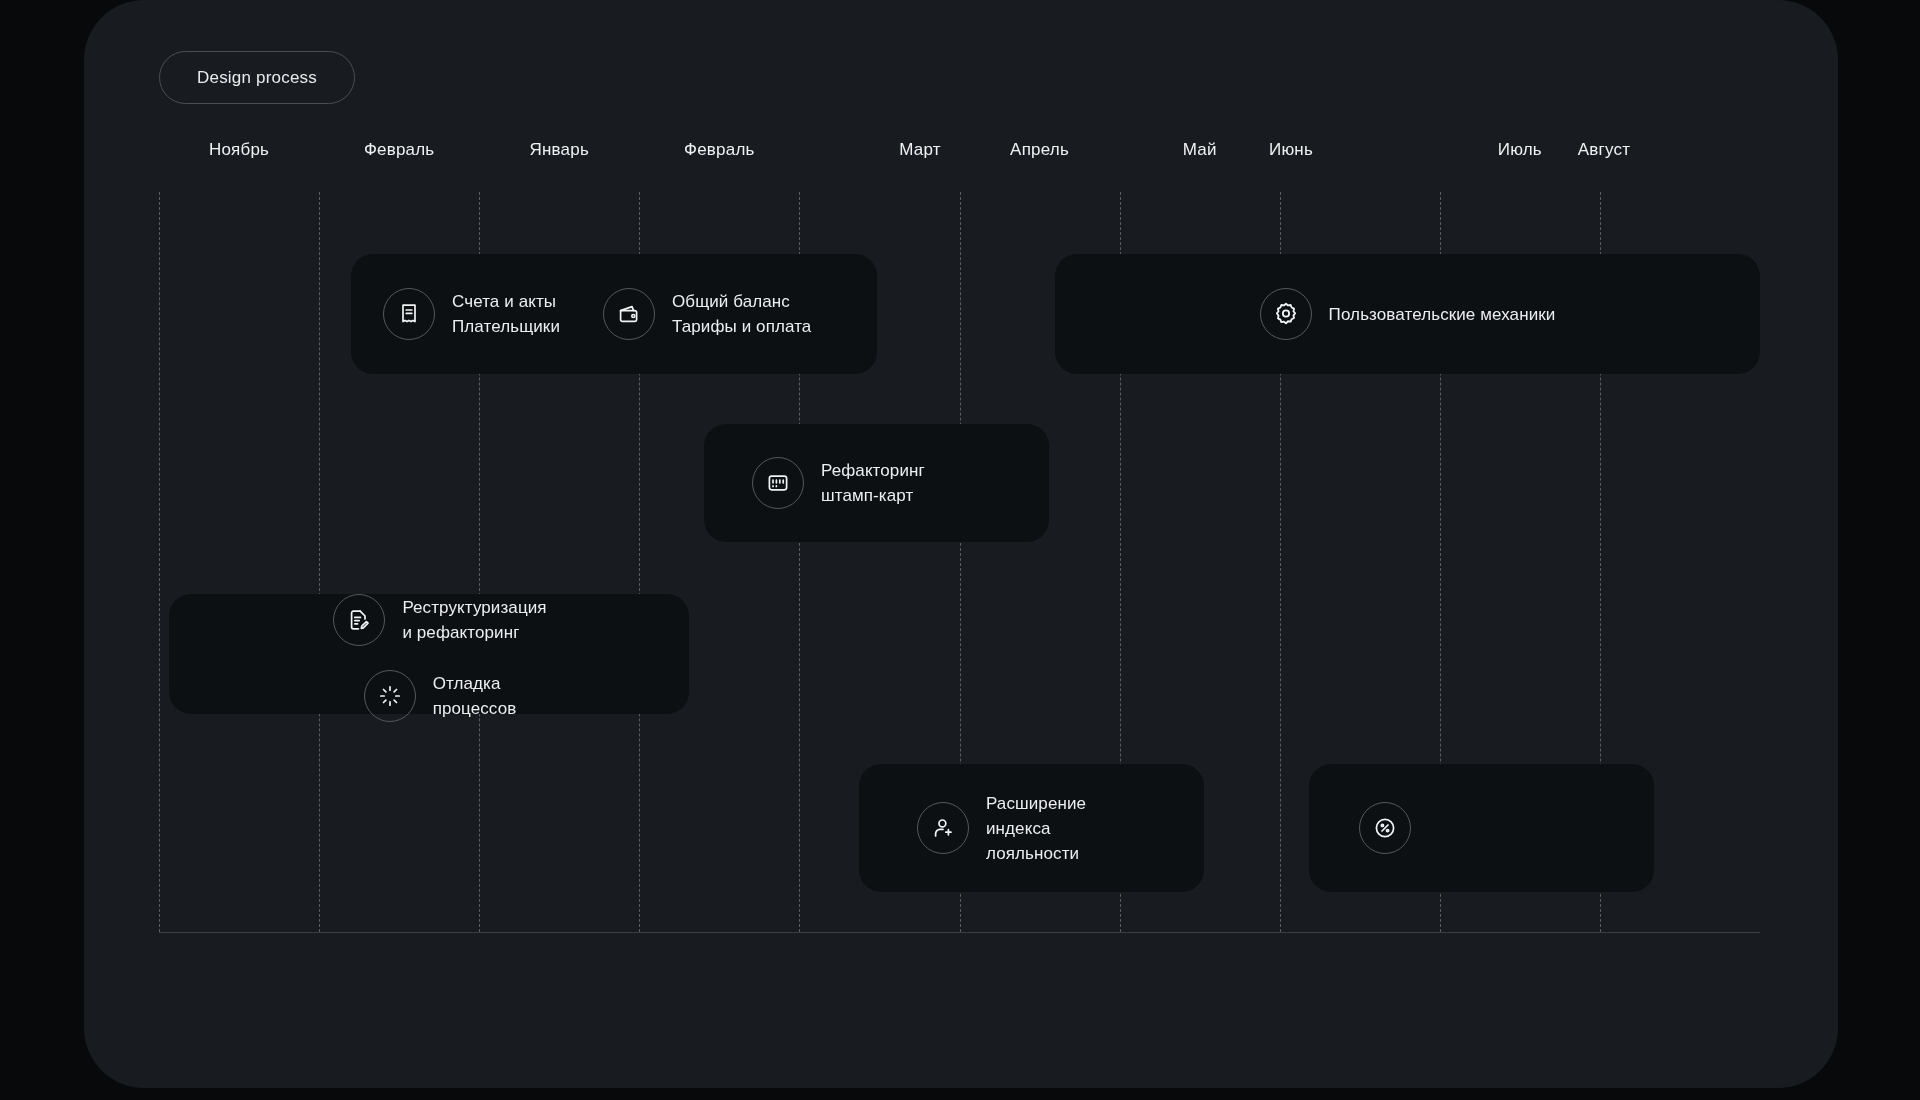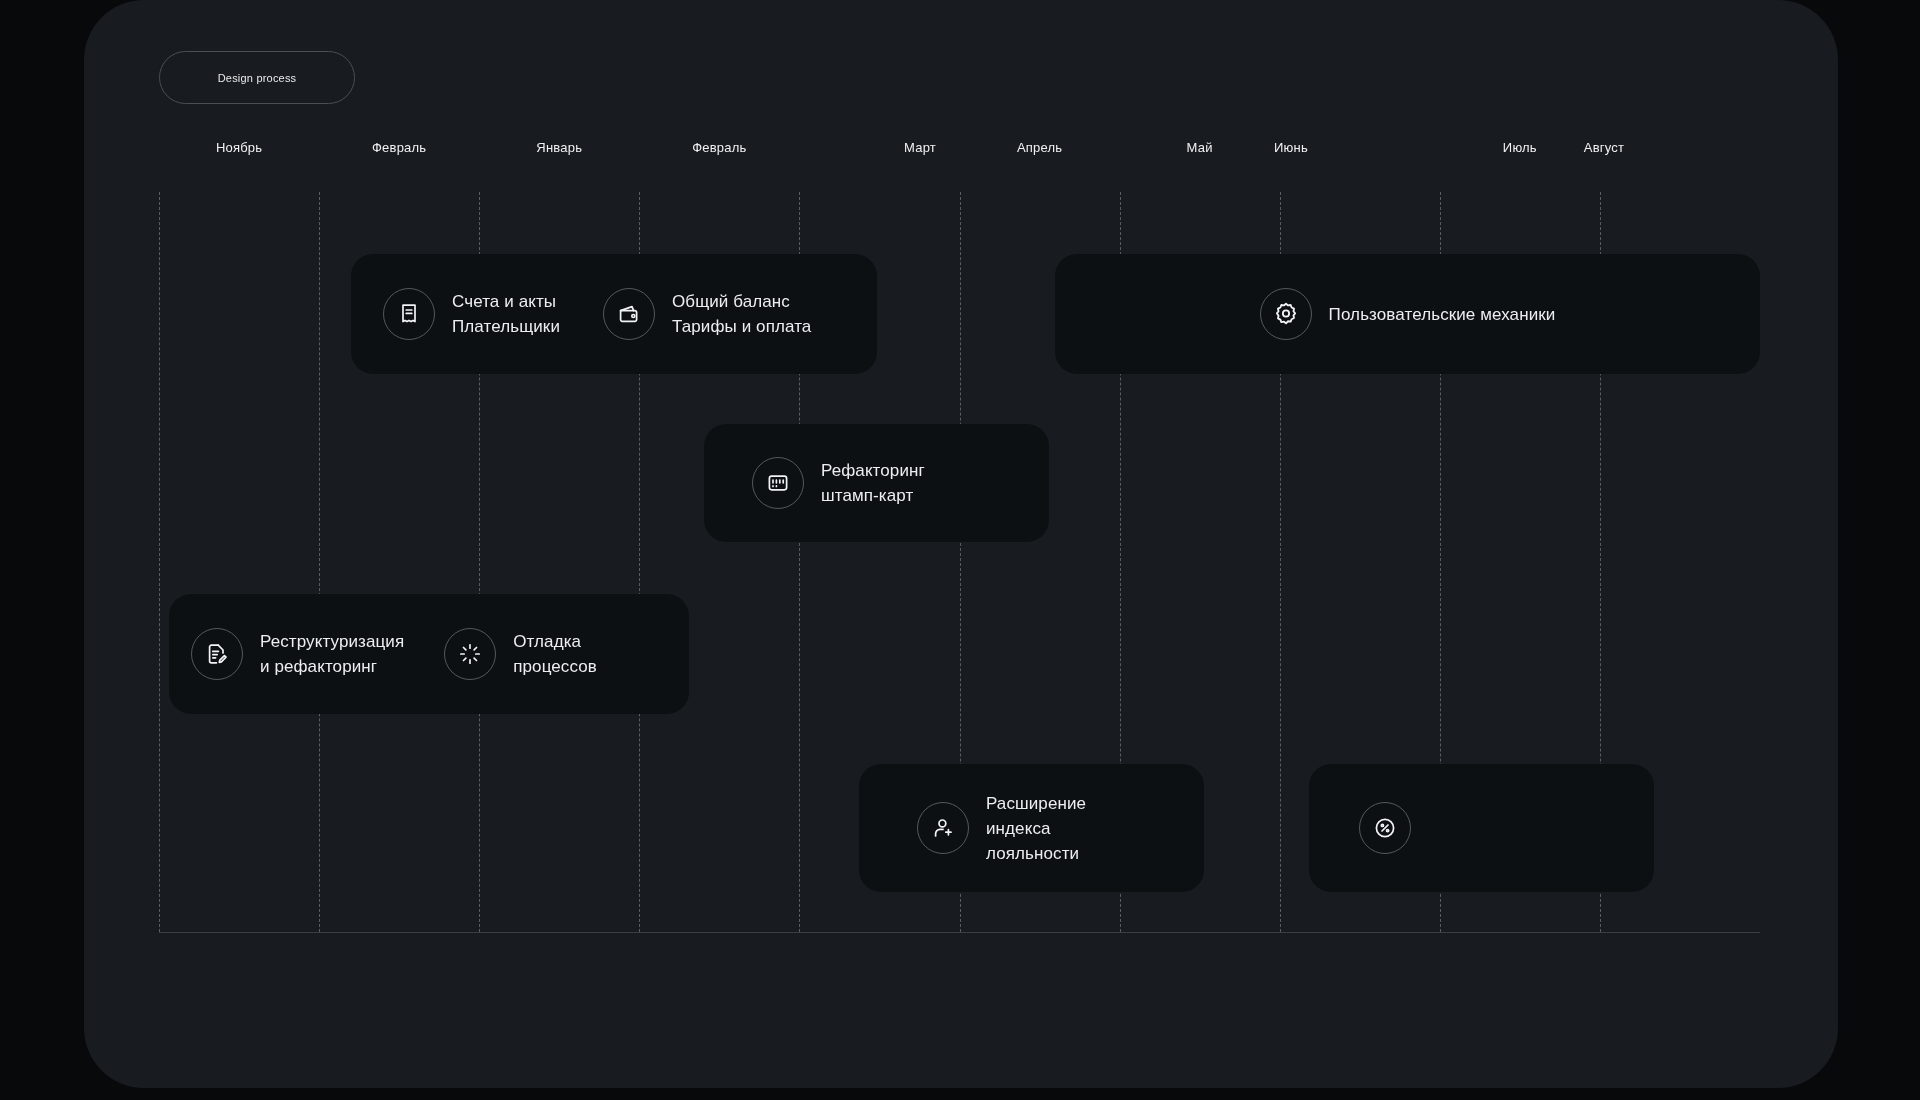--- a/index.html
+++ b/index.html
@@ -22,39 +22,39 @@
 
   
   .pill {
     position: absolute;
     left: 159px; top: 51px;
     width: 196px; height: 53px;
     border: 1px solid #4a4f54;
     border-radius: 30px;
     display: flex; align-items: center; justify-content: center;
     color: #e9eaec;
-    font-size: 11px;
+    font-size: 17px;
     letter-spacing: .2px;
     background: transparent;
   }
 
   
   .timeline {
     position: absolute;
     left: 159px; top: 140px;
     width: 1601px; height: 850px;
   }
 
   
   .months { position: absolute; left: 0; top: 0; width: 100%; height: 34px; }
   .month-label {
     position: absolute; top: 0;
     transform: translateX(-50%);
     color: #f0f1f2;
-    font-size: 13px;
+    font-size: 17px;
     white-space: nowrap;
     letter-spacing: .2px;
   }
 
   
   .grid { position: absolute; left: 0; top: 52px; width: 100%; height: 740px; }
   .gridline {
     position: absolute; top: 0; bottom: 0;
     width: 0;
     border-left: 1px dashed #595e63;
@@ -174,21 +174,21 @@
               <svg width="24" height="24" viewBox="0 0 24 24">
                 <rect fill="none" stroke="#f2f3f4" stroke-width="1.7" stroke-linecap="round" stroke-linejoin="round" x="3.4" y="5.2" width="17.2" height="13.6" rx="2.2"></rect>
                 <path fill="none" stroke="#f2f3f4" stroke-width="1.7" stroke-linecap="round" stroke-linejoin="round" d="M7 9.2v2.6M10.4 9.2v2.6M13.8 9.2v2.6M17.2 9.2v2.6"></path>
                 <path fill="none" stroke="#f2f3f4" stroke-width="1.7" stroke-linecap="round" stroke-linejoin="round" d="M7 14.8v.6M10.4 14.8v.6"></path>
               </svg>
             </span>
             <span class="task-label">Рефакторинг
 штамп-карт</span>
           </div>
         </div>
-        <div class="card" style="left: 10px; top: 402px; width: 520px; height: 120px; padding-left: 22px; gap: 40px;">
+        <div class="card" style="left: 10px; top: 402px; width: 520px; height: 120px; padding-left: 22px; gap: 24px; flex-direction: column;">
           <div class="task">
             <span class="icon-circle">
               <svg width="24" height="24" viewBox="0 0 24 24">
                 <path fill="none" stroke="#f2f3f4" stroke-width="1.7" stroke-linecap="round" stroke-linejoin="round" d="M13.2 3.2H6.4a1.8 1.8 0 0 0-1.8 1.8v14a1.8 1.8 0 0 0 1.8 1.8h5"></path>
                 <path fill="none" stroke="#f2f3f4" stroke-width="1.7" stroke-linecap="round" stroke-linejoin="round" d="M13.2 3.2 18 8v3"></path>
                 <path fill="none" stroke="#f2f3f4" stroke-width="1.7" stroke-linecap="round" stroke-linejoin="round" d="M7.8 9.4h5.6M7.8 12.6h4.4M7.8 15.8h2.8"></path>
                 <path fill="none" stroke="#f2f3f4" stroke-width="1.7" stroke-linecap="round" stroke-linejoin="round" d="m19.4 13.6 1.6 1.6-4.6 4.6-2.1.5.5-2.1z"></path>
               </svg>
             </span>
             <span class="task-label">Реструктуризация

